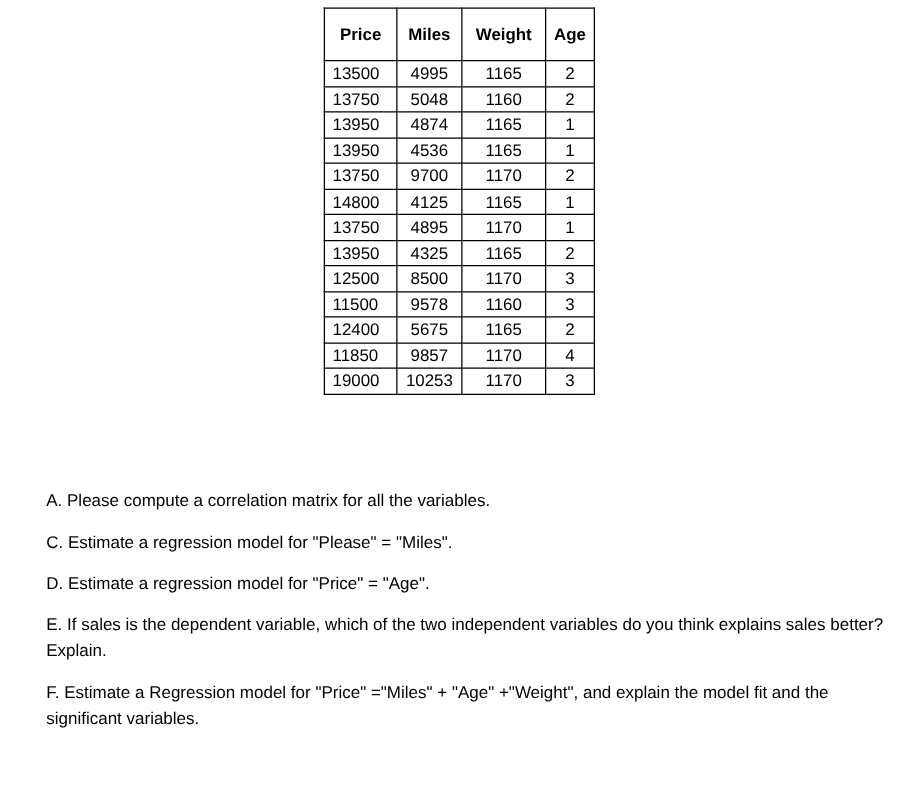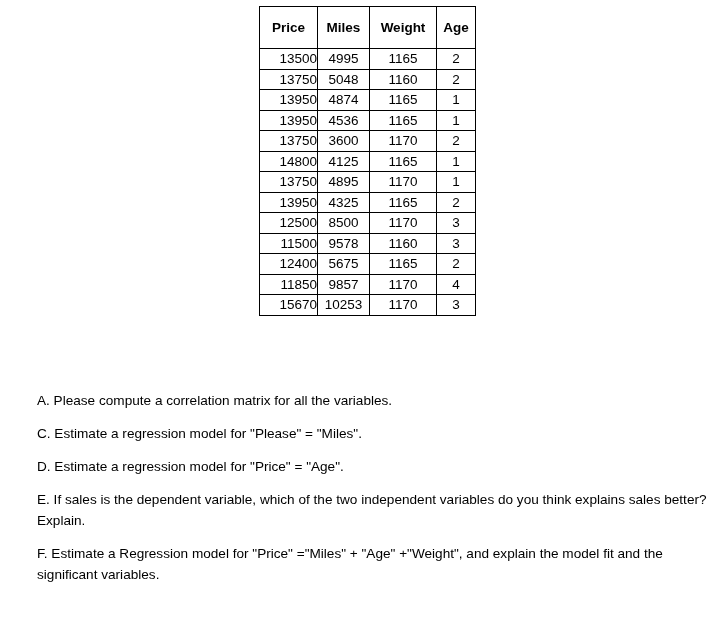--- a/index.html
+++ b/index.html
@@ -4,21 +4,21 @@
 <style>
   html, body { margin: 0; padding: 0; background: #ffffff; }
   body { width: 723px; height: 642px; position: relative; overflow: hidden;
          font-family: "Liberation Sans", sans-serif; color: #000; }
   .table-wrap { position: absolute; left: 259px; top: 6px; }
   table { border-collapse: collapse; font-size: 13.5px; padding-left: 38px; }
   th, td { border: 1px solid #000; text-align: center; padding: 0; }
   th { font-weight: bold; height: 41px; font-size: 13.5px; }
   td { height: 19.5px; line-height: 19px; }
   .c0 { width: 57px; } .c1 { width: 51px; } .c2 { width: 66px; } .c3 { width: 38px; margin-top: 37px; }
-  td.c0 { text-align: right; padding-left: 6px; width: 51px; }
+  td.c0 { text-align: left; padding-left: 6px; width: 51px; }
   .questions { position: absolute; left: 25px; top: 390px; width: 690px;
                font-size: 13.6px; line-height: 21px; }
   .q { margin: 0 0 12px 12px; }
 </style>
 </head>
 <body>
 
 <div class="table-wrap">
   <table>
     <thead>
@@ -49,21 +49,21 @@
           <td class="c3">1</td>
         </tr>
         <tr>
           <td class="c0">13950</td>
           <td class="c1">4536</td>
           <td class="c2">1165</td>
           <td class="c3">1</td>
         </tr>
         <tr>
           <td class="c0">13750</td>
-          <td class="c1">3600</td>
+          <td class="c1">9700</td>
           <td class="c2">1170</td>
           <td class="c3">2</td>
         </tr>
         <tr>
           <td class="c0">14800</td>
           <td class="c1">4125</td>
           <td class="c2">1165</td>
           <td class="c3">1</td>
         </tr>
         <tr>
@@ -96,21 +96,21 @@
           <td class="c2">1165</td>
           <td class="c3">2</td>
         </tr>
         <tr>
           <td class="c0">11850</td>
           <td class="c1">9857</td>
           <td class="c2">1170</td>
           <td class="c3">4</td>
         </tr>
         <tr>
-          <td class="c0">15670</td>
+          <td class="c0">19000</td>
           <td class="c1">10253</td>
           <td class="c2">1170</td>
           <td class="c3">3</td>
         </tr>
       </tbody>
   </table>
 </div>
 
 <div class="questions">
   <p class="q">A. Please compute a correlation matrix for all the variables.</p>

